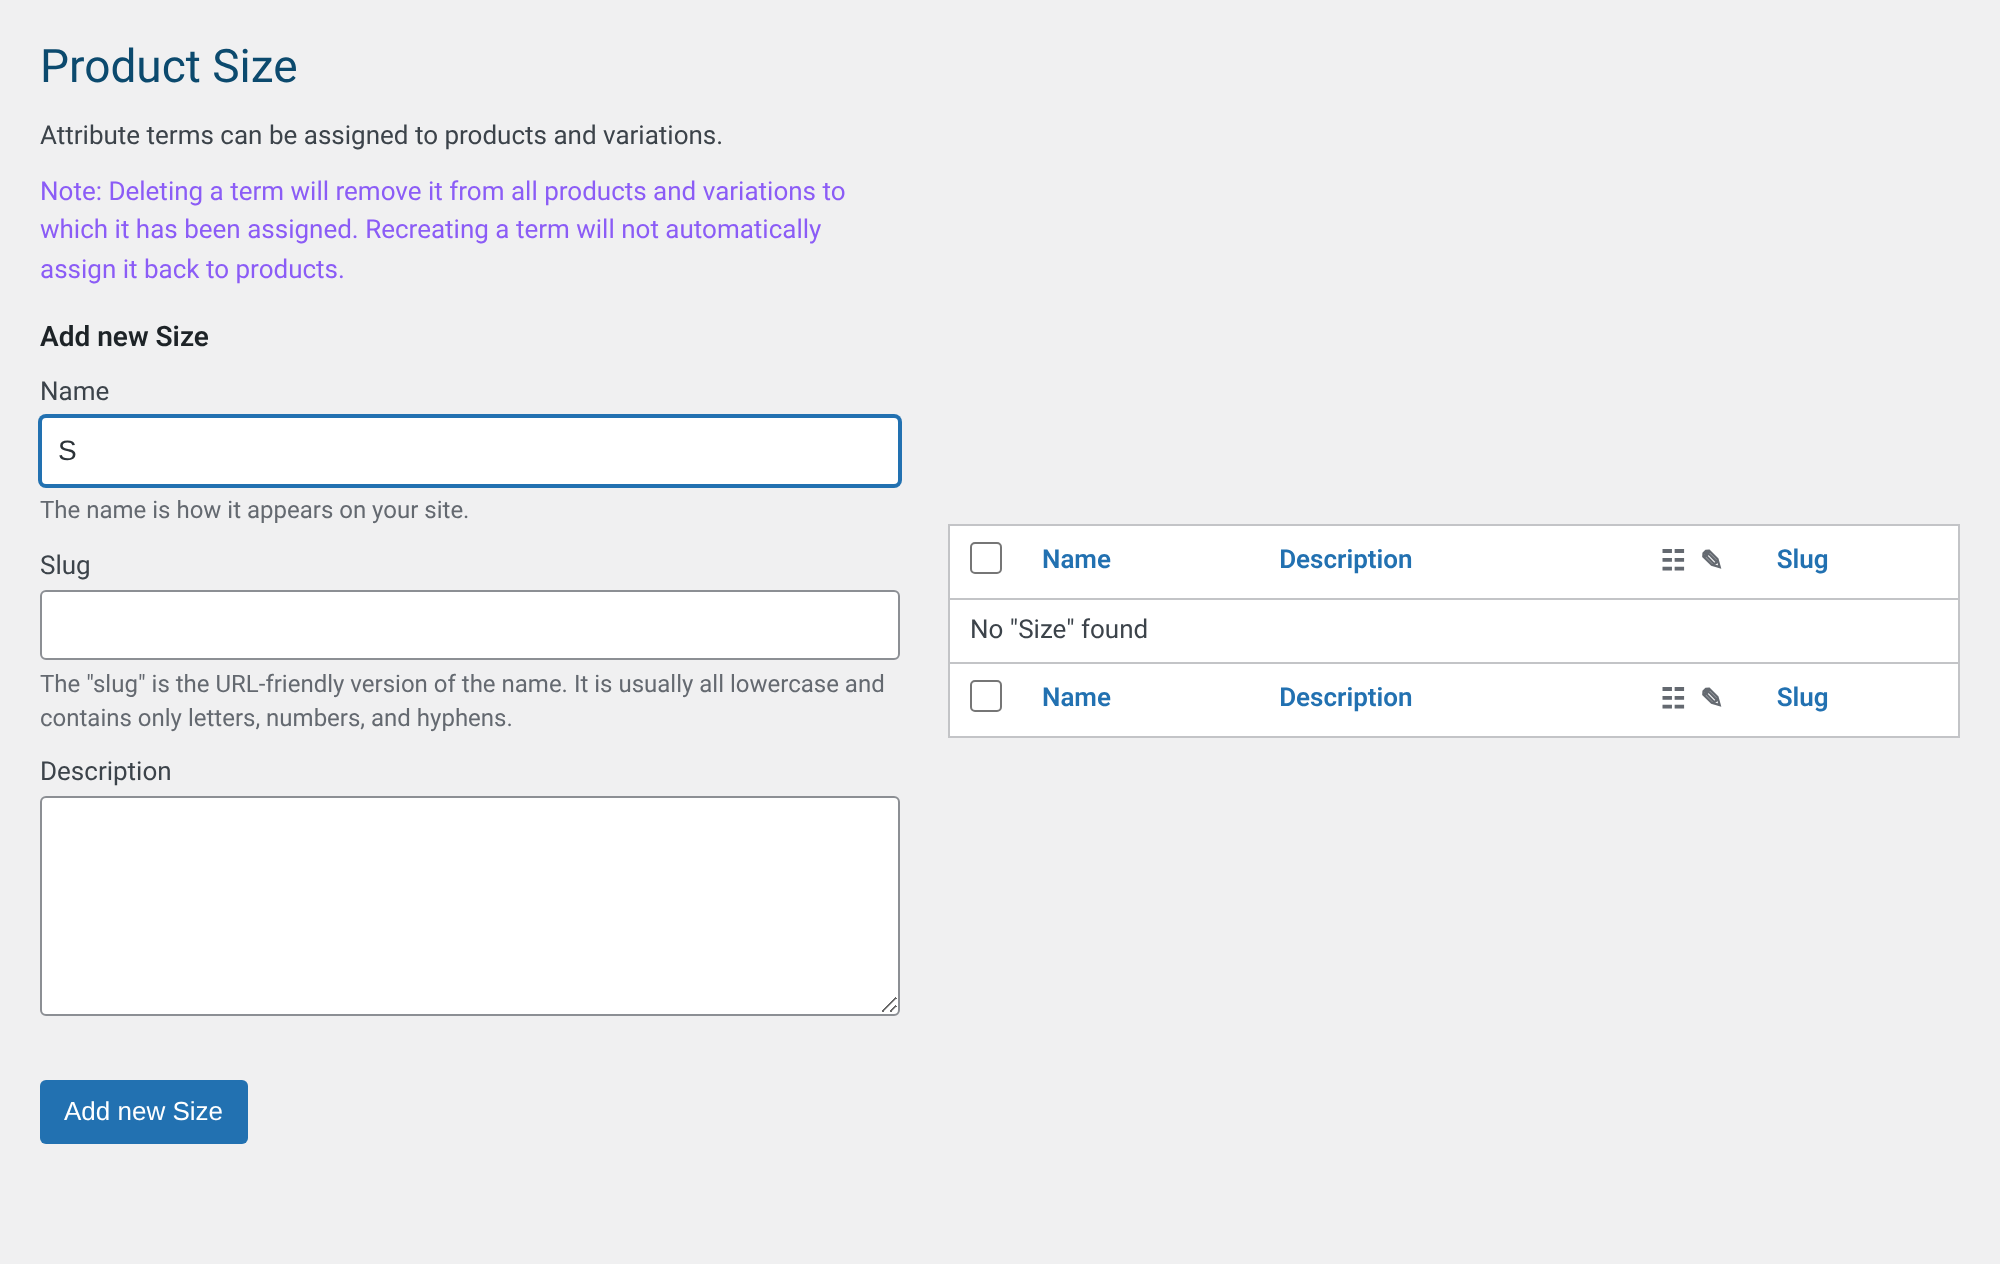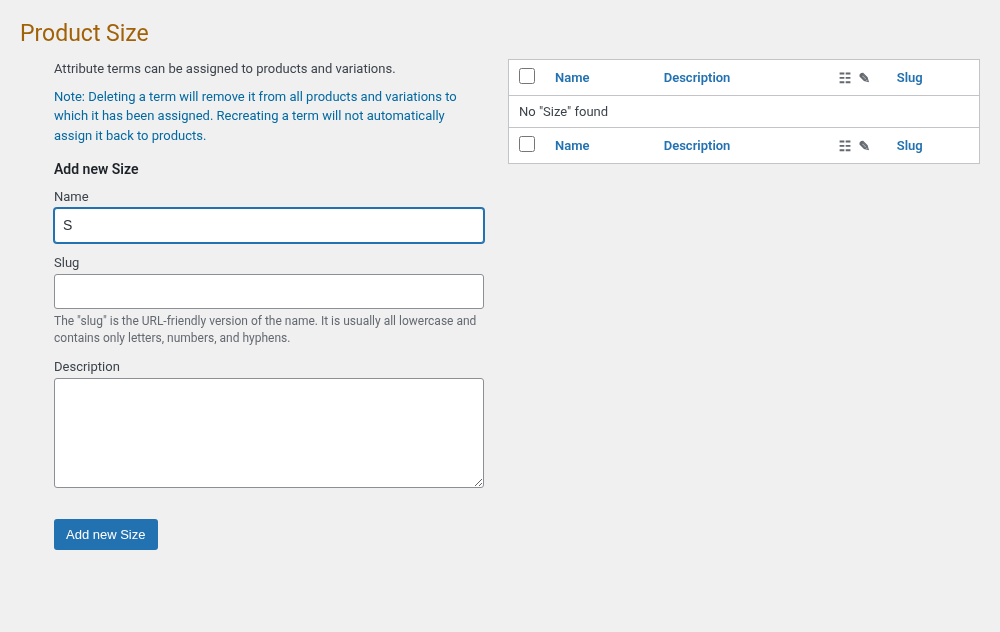--- a/index.html
+++ b/index.html
@@ -7,45 +7,44 @@
       font-family: -apple-system, BlinkMacSystemFont, "Segoe UI", Roboto, Oxygen, sans-serif;
       font-size: 13px;
       background: #f0f0f1;
       color: #3c434a;
       padding: 20px;
       min-height: 632px;
     }
     .page-title {
       font-size: 23px;
       font-weight: 400;
-      color: #a16207;
+      color: #0c4a6e;
       margin-bottom: 12px;
     }
     .layout {
       display: flex;
       gap: 24px;
-      align-items: flex-start;
-      margin-left: 34px;
+      align-items: center;
     }
     .left-panel {
       flex: 0 0 430px;
       max-width: 430px;
     }
     .right-panel {
       flex: 1;
     }
     .info-text {
       font-size: 13px;
       color: #3c434a;
       margin-bottom: 8px;
       line-height: 1.5;
     }
     .note-text {
       font-size: 13px;
-      color: #0369a1;
+      color: #8b5cf6;
       margin-bottom: 16px;
       line-height: 1.5;
     }
     .section-title {
       font-size: 14px;
       font-weight: 600;
       color: #1d2327;
       margin-bottom: 12px;
     }
     .form-group {
@@ -166,20 +165,21 @@
 <div class="layout">
   <div class="left-panel">
     <p class="info-text">Attribute terms can be assigned to products and variations.</p>
     <p class="note-text">Note: Deleting a term will remove it from all products and variations to which it has been assigned. Recreating a term will not automatically assign it back to products.</p>
 
     <h2 class="section-title">Add new Size</h2>
 
     <div class="form-group">
       <label class="form-label">Name</label>
       <input type="text" class="form-input focused" value="S" style="">
+      <p class="form-hint">The name is how it appears on your site.</p>
     </div>
 
     <div class="form-group">
       <label class="form-label">Slug</label>
       <input type="text" class="form-input" value="" style="">
       <p class="form-hint">The "slug" is the URL-friendly version of the name. It is usually all lowercase and contains only letters, numbers, and hyphens.</p>
     </div>
 
     <div class="form-group">
       <label class="form-label">Description</label>

